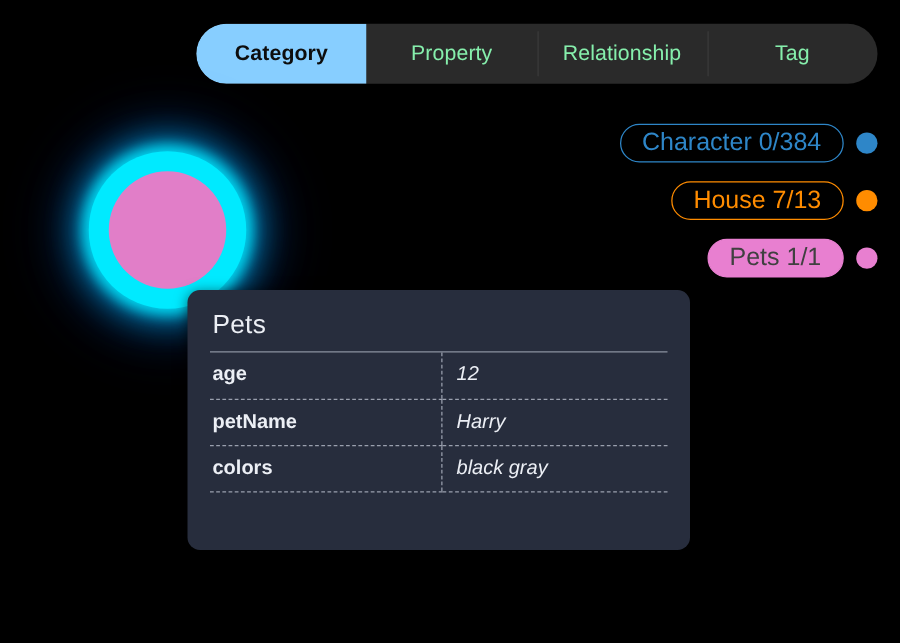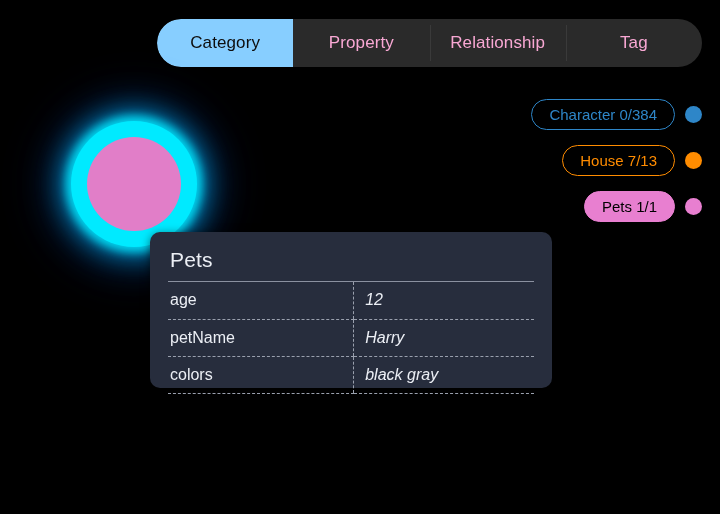--- a/index.html
+++ b/index.html
@@ -37,41 +37,41 @@
     align-items: stretch;
     overflow: hidden;
     box-sizing: border-box;
   }
   .tab {
     flex: 1 1 0;
     display: flex;
     align-items: center;
     justify-content: center;
     font-size: 17px;
-    color: #f9a8d4;
+    color: #86efac;
     background: transparent;
     position: relative;
     cursor: pointer;
     user-select: none;
     letter-spacing: 0.1px;
   }
   .tab + .tab::before {
     content: "";
     position: absolute;
     left: 0;
     top: 6px;
     bottom: 6px;
     width: 1px;
     background: #3a3a3a;
   }
   .tab.active {
     background: #87ceff;
     color: #0d0d0d;
     border-radius: 24px 0 0 24px;
-    font-weight: 400;
+    font-weight: 700;
   }
   .tab.active::before { display: none; }
   .tab.active + .tab::before { display: none; }
 
   
   .node-wrap {
     position: absolute;
     left: 62px;
     top: 112px;
     width: 144px;
@@ -118,58 +118,58 @@
     align-items: center;
     gap: 10px;
   }
   .chip {
     height: 31px;
     padding: 0 17px;
     border-radius: 16px;
     display: flex;
     align-items: center;
     justify-content: center;
-    font-size: 15px;
+    font-size: 20px;
     box-sizing: border-box;
     white-space: nowrap;
     cursor: pointer;
     user-select: none;
     background: transparent;
   }
   .chip.outline-blue {
     border: 1.6px solid #2e86c8;
     color: #2e86c8;
   }
   .chip.outline-orange {
     border: 1.6px solid #ff8c00;
     color: #ff8c00;
   }
   .chip.filled-pink {
     border: 1.6px solid #e87fd0;
     background: #e87fd0;
-    color: #000000;
+    color: #404040;
     justify-content: flex-end;
   }
   .dot {
     width: 17px;
     height: 17px;
     border-radius: 50%;
     flex: 0 0 auto;
   }
   .dot.blue   { background: #2e86c8; }
   .dot.orange { background: #ff8c00; }
   .dot.pink   { background: #e87fd0; }
 
   
   .panel {
     position: absolute;
     left: 150px;
     top: 232px;
     width: 402px;
-    height: 156px;
+    height: 208px;
     background: #272d3d;
     border-radius: 10px;
     box-sizing: border-box;
     padding: 14px 18px 10px 18px;
     box-shadow: 0 2px 10px rgba(0,0,0,0.55);
   }
   .panel-title {
     font-size: 21px;
     color: #eceff5;
     padding: 2px 0 9px 2px;
@@ -187,20 +187,21 @@
   .prop-table td {
     border-bottom: 1px dashed #9aa0ae;
     padding: 0 0 0 2px;
     vertical-align: middle;
     font-size: 16px;
     color: #eceff5;
   }
   .prop-table td.key {
     width: 52%;
     font-style: normal;
+    font-weight: bold;
   }
   .prop-table td.val {
     width: 48%;
     font-style: italic;
     border-left: 1px dashed #9aa0ae;
     padding-left: 11px;
   }
 </style>
 </head>
 <body>

